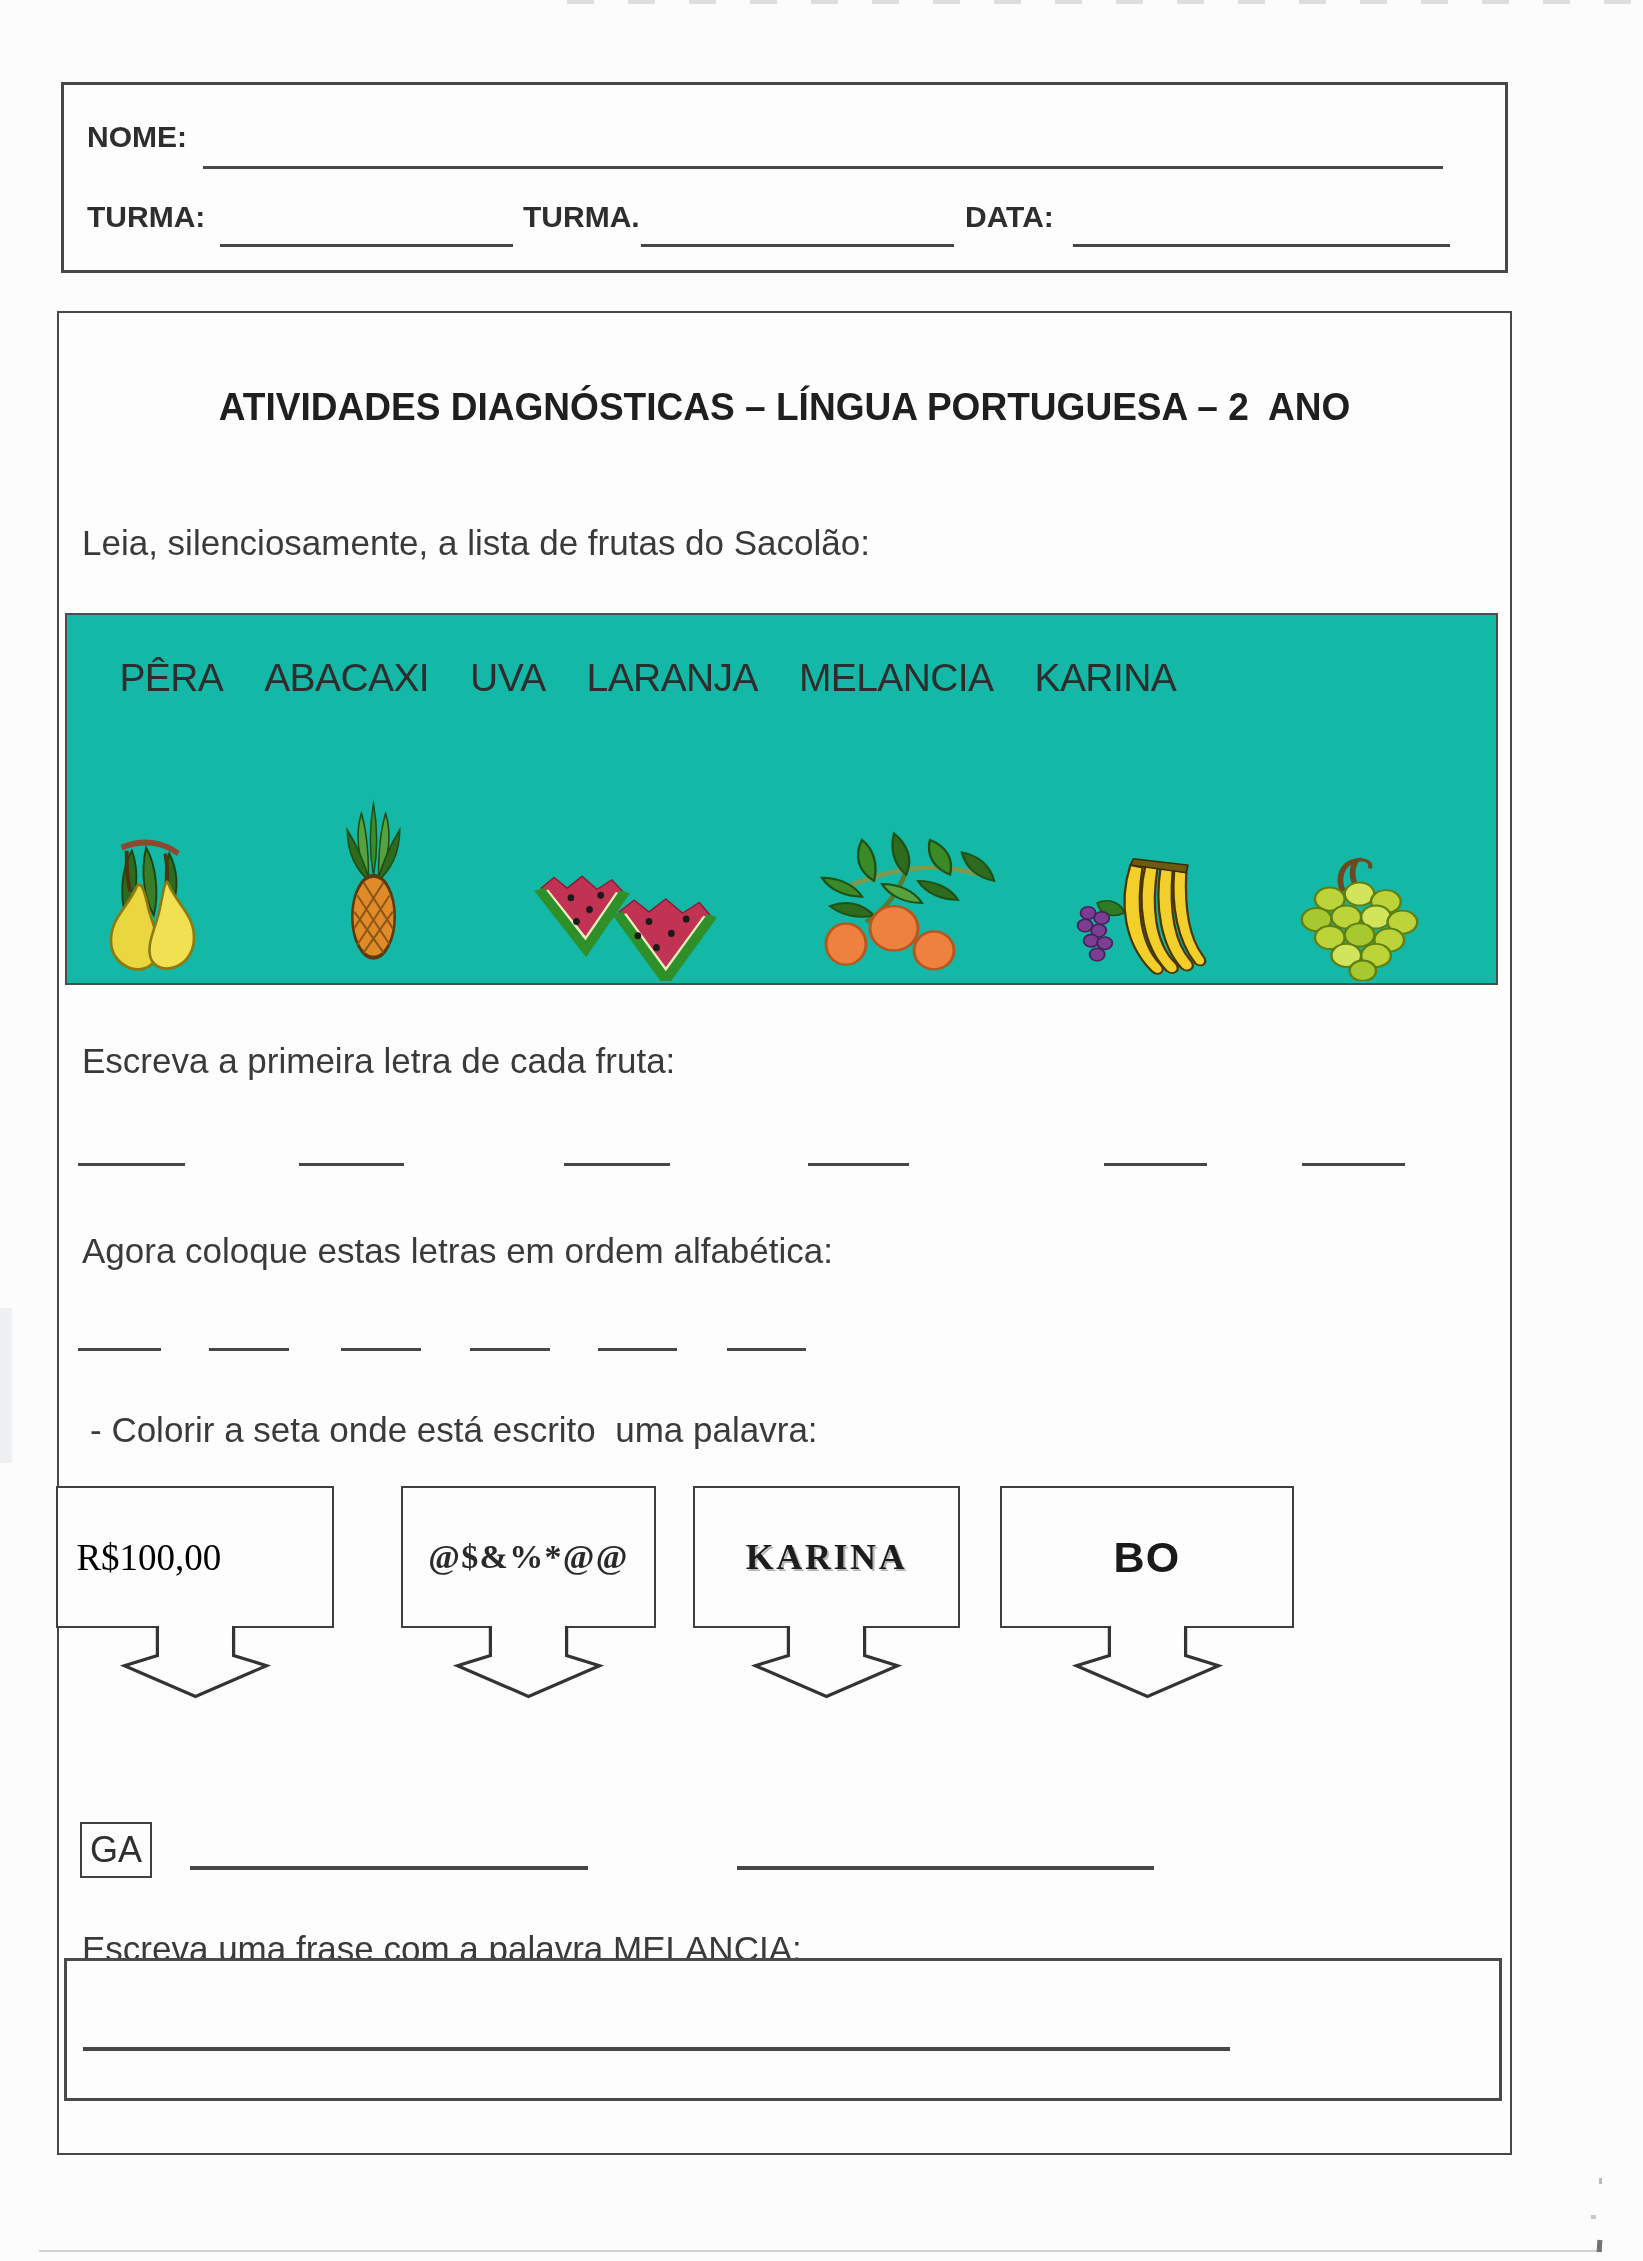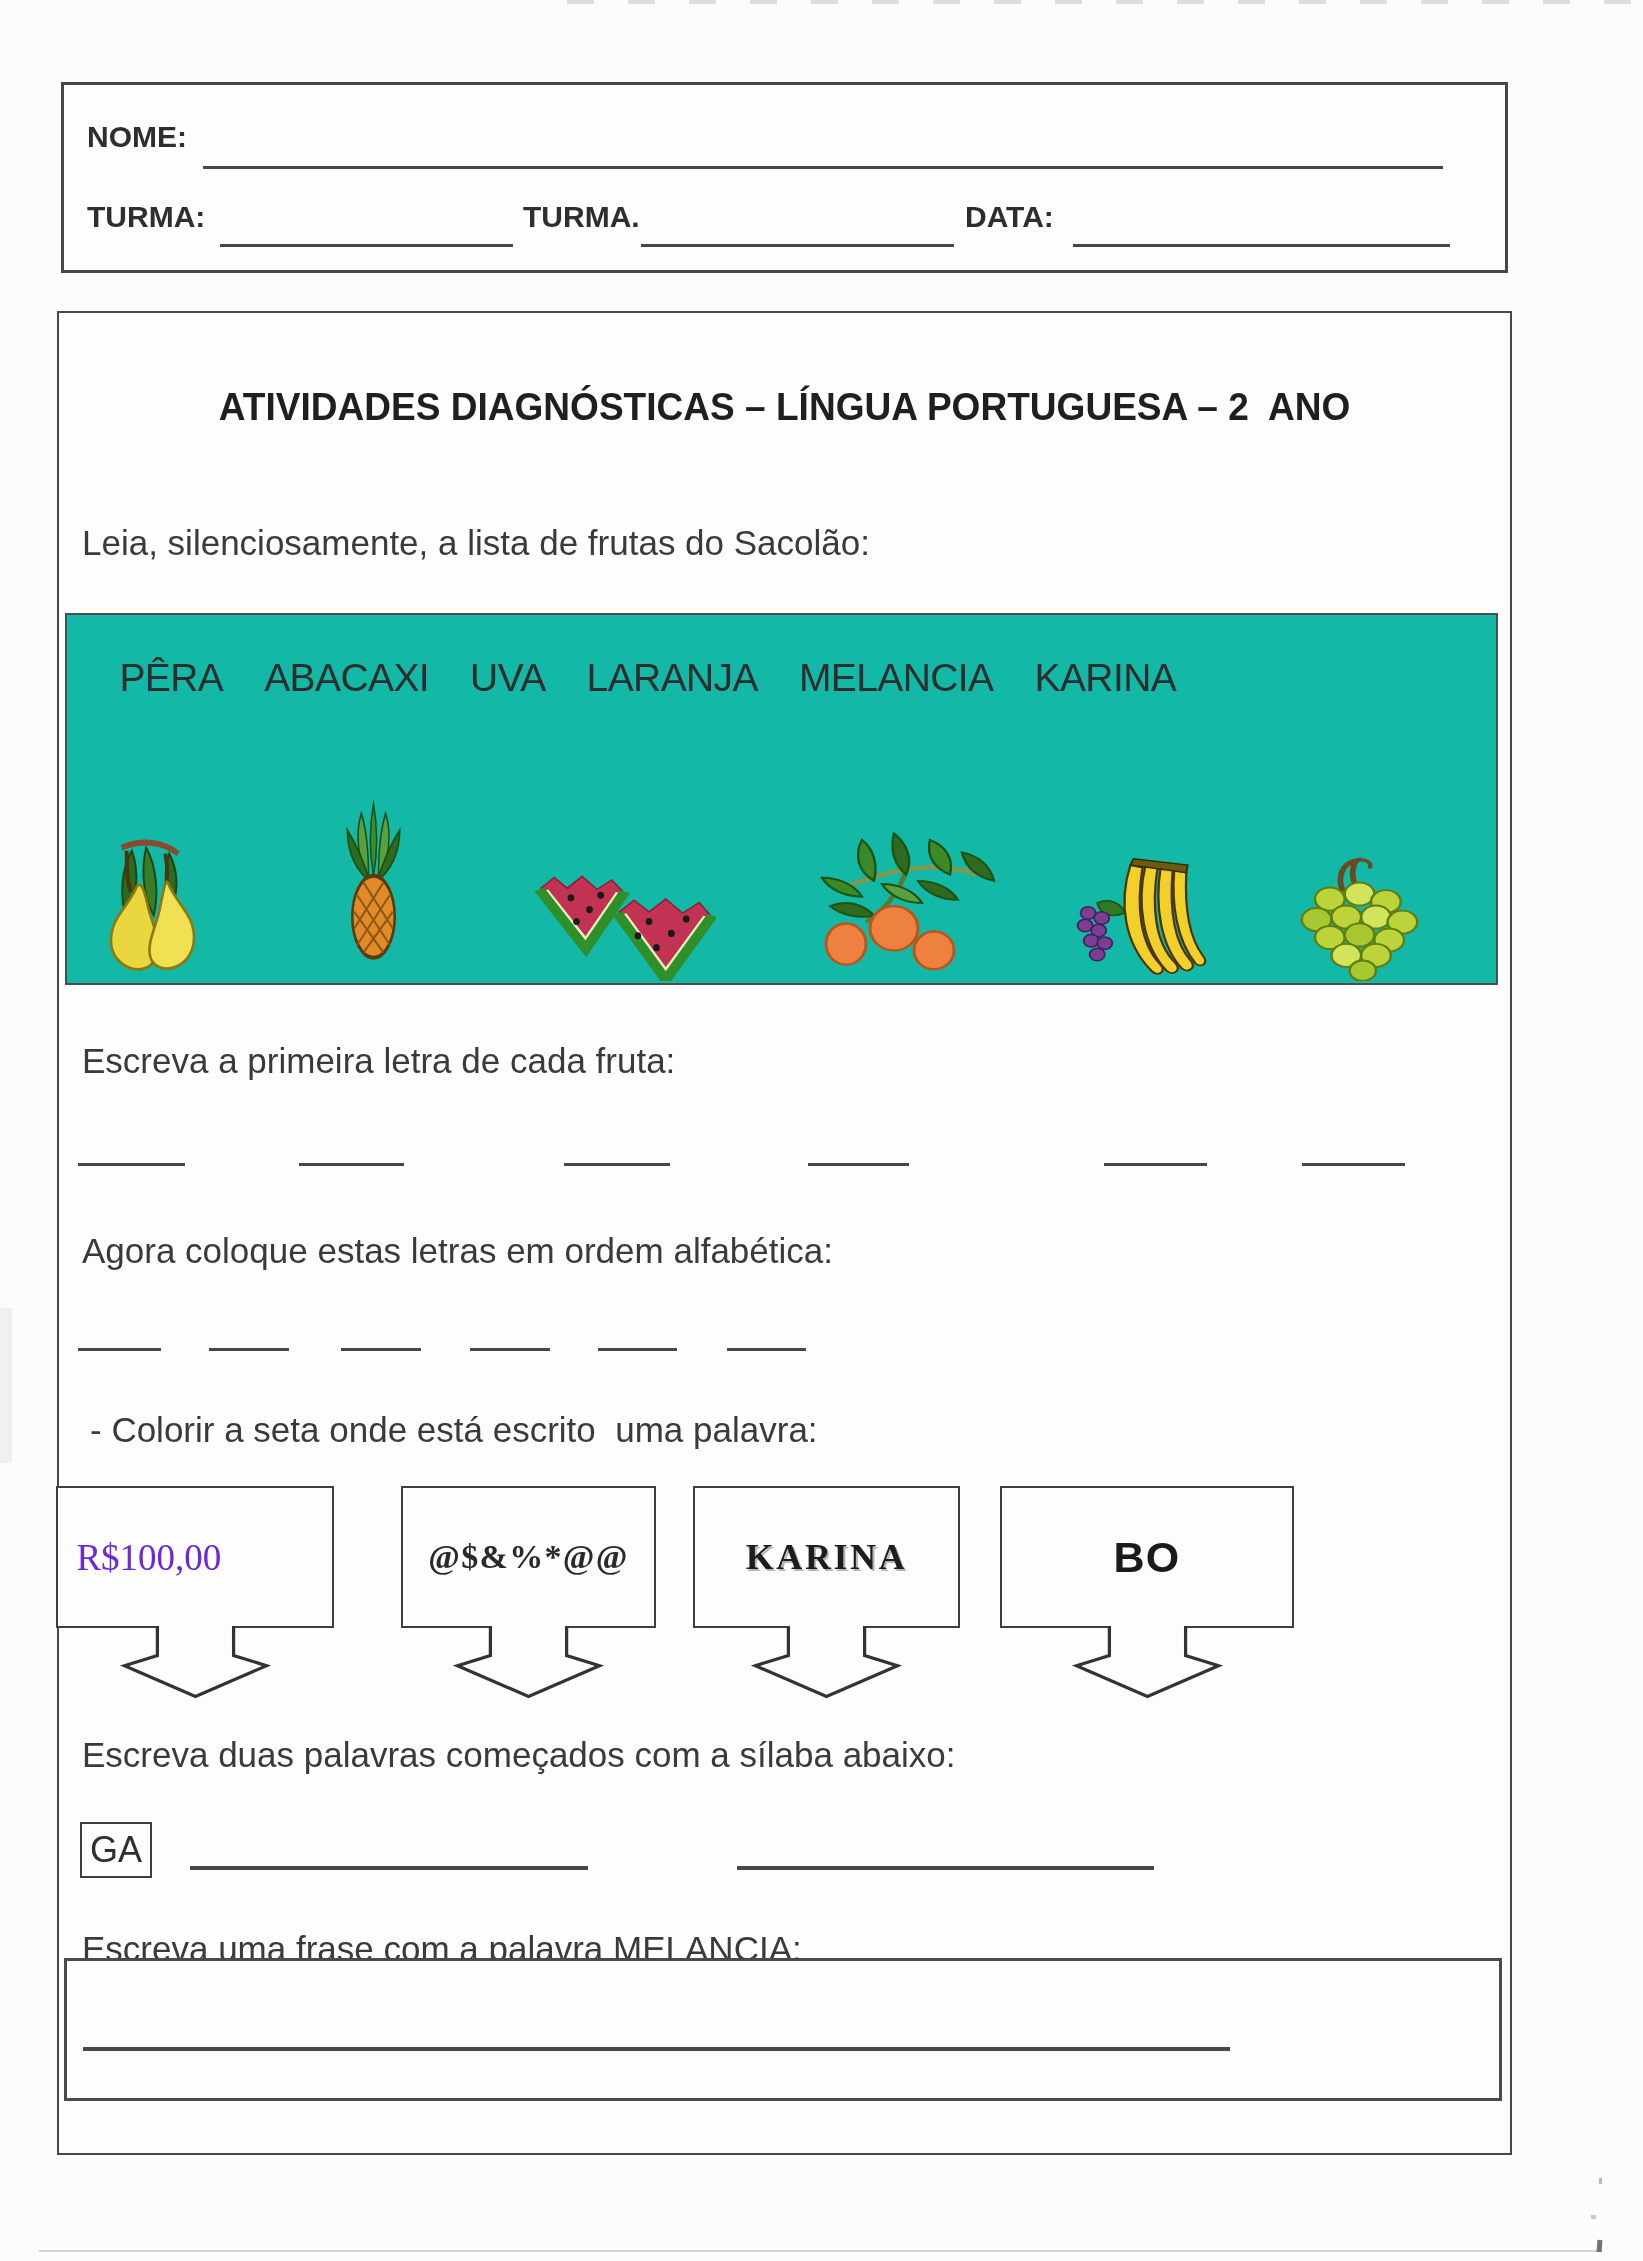--- a/index.html
+++ b/index.html
@@ -56,21 +56,21 @@
   .fruit-icon { position:absolute; }
   .fruit-icon svg { width:100%; height:100%; display:block; }
 
   
   .arrow-box {
     position:absolute; top:1173px; height:142px;
     border:2.6px solid #3f3f3f; background:#fdfdfd;
     display:flex; align-items:center; justify-content:center;
   }
   .arrow-box.first { justify-content:flex-start; padding-left:18px; }
-  .lbl-serif   { font-family:"Liberation Serif", serif; font-weight:400; font-size:37px; color:#6d28d9; }
+  .lbl-serif   { font-family:"Liberation Serif", serif; font-weight:400; font-size:37px; color:#000000; }
   .lbl-symbols { font-family:"Liberation Serif", serif; font-weight:700; font-size:34px; color:#2a2a2a; letter-spacing:1.3px; }
   .lbl-fancy   { font-family:"Liberation Serif", serif; font-weight:700; font-size:36px; color:#1d1d1d; letter-spacing:2.6px; text-shadow:1.9px 1.9px 0 #b5b5b5; }
   .lbl-bold    { font-weight:900; font-size:43px; color:#1a1a1a; letter-spacing:1.3px; }
   .down-arrow { position:absolute; top:1313px; width:155px; height:73px; z-index:2; }
   .down-arrow svg { width:100%; height:100%; display:block; }
 
   
   .ga-box {
     left:21px; top:1509px; width:72px; height:56px;
     border:2.6px solid #3f3f3f; background:#fdfdfd;
@@ -287,21 +287,20 @@
       <svg viewBox="0 0 240 114" preserveAspectRatio="none">
           <path d="M61 0 L61 46 L10 62 L120 110 L230 62 L179 46 L179 0" fill="#fdfdfd" stroke="#333333" stroke-width="5"></path>
         </svg>
     </div>
     <div class="down-arrow" style="left:1011px;">
       <svg viewBox="0 0 240 114" preserveAspectRatio="none">
           <path d="M61 0 L61 46 L10 62 L120 110 L230 62 L179 46 L179 0" fill="#fdfdfd" stroke="#333333" stroke-width="5"></path>
         </svg>
     </div>
 
-    <div class="abs txt" style="left:23px; top:1422px;">Escreva duas palavras começados com a sílaba abaixo:</div>
 
     <div class="abs ga-box">
       <span class="ga-text">GA</span>
     </div>
     <div class="rule" style="left:131px;  top:1553px; width:398px; height:3.9px;"></div>
     <div class="rule" style="left:678px; top:1553px; width:417px; height:3.9px;"></div>
 
     <div class="abs txt" style="left:23px; top:1616px;">Escreva uma frase com a palavra MELANCIA:</div>
 
     <div class="abs sentence-box">

